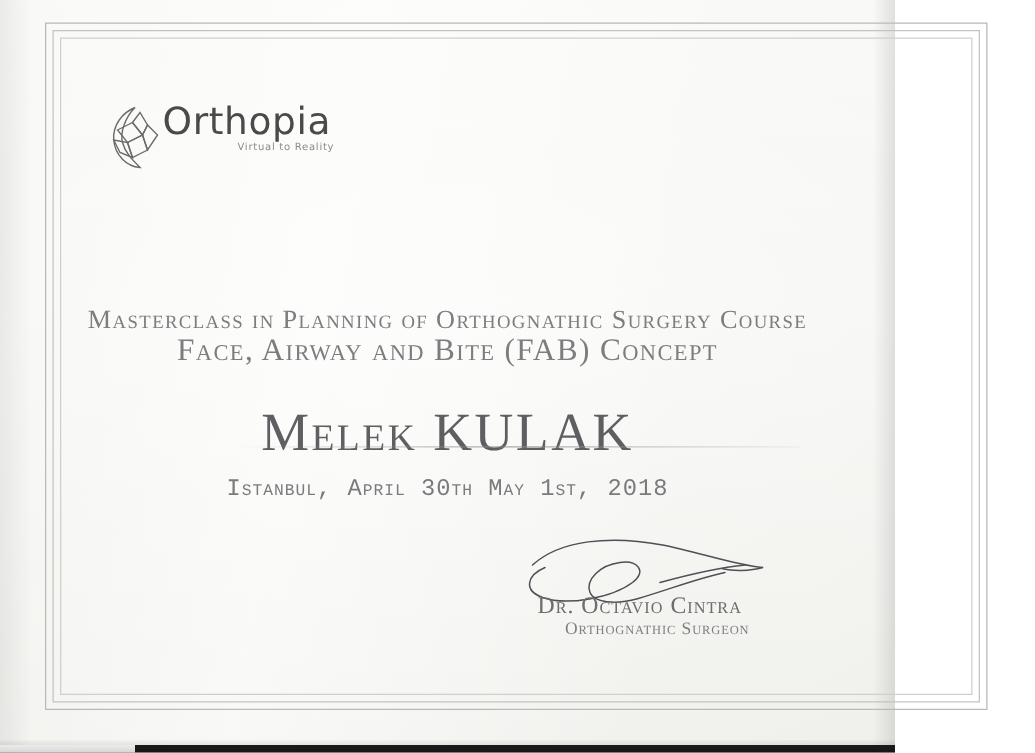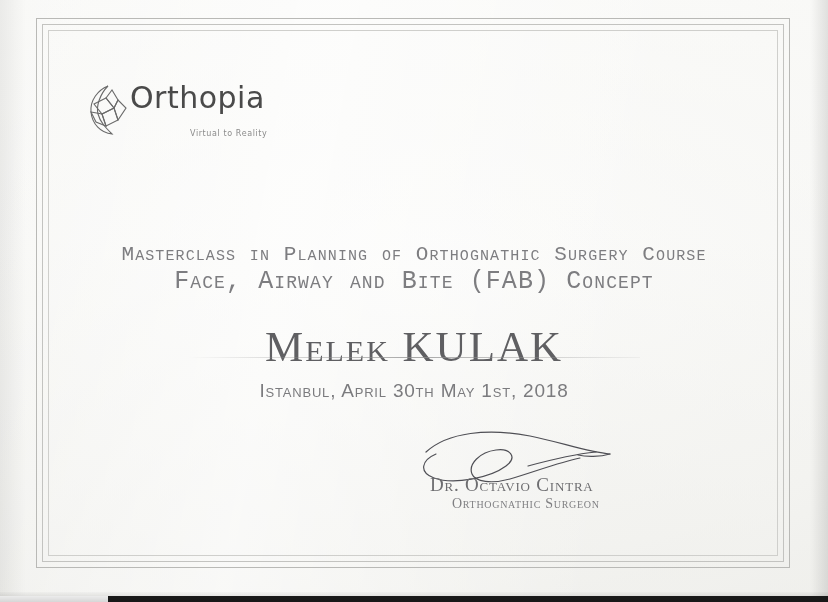--- a/index.html
+++ b/index.html
@@ -9,21 +9,21 @@
   body {
     width: 828px;
     height: 602px;
     background: #ffffff;
     font-family: "Liberation Serif", serif;
     overflow: hidden;
   }
 
   .scan {
     position: relative;
-    width: 828px;
+    width: 716px;
     height: 602px;
     background:
       radial-gradient(ellipse 120% 90% at 50% 45%, #fdfdfc 0%, #f7f7f5 55%, #f0f0ee 85%, #e9e9e6 100%);
   }
 
   
   .scan::before {
     content: "";
     position: absolute;
     inset: 0;
@@ -108,21 +108,20 @@
     font-weight: 400;
   }
   .logo-tag {
     position: absolute;
     left: 102px;
     top: 33px;
     font-family: "DejaVu Sans", sans-serif;
     font-size: 8px;
     letter-spacing: 0.6px;
     color: #8b8b8b;
-    margin-top: 16px;
   }
 
   
   .title {
     position: absolute;
     left: 0;
     right: 0;
     top: 166px;
     text-align: center;
     font-family: "Liberation Serif", serif;
@@ -131,21 +130,21 @@
     color: #6f6f72;
     font-variant: small-caps;
     text-transform: capitalize;
   }
 
   .subtitle1, .subtitle2 {
     position: absolute;
     left: 0;
     right: 0;
     text-align: center;
-    font-family: Liberation Mono, monospace;
+    font-family: Liberation Serif, serif;
     color: #7d7d80;
     font-variant: small-caps;
     letter-spacing: 1.1px;
   }
   .subtitle1 {
     top: 243px;
     font-size: 21px;
   }
   .subtitle2 {
     top: 267px;
@@ -172,21 +171,21 @@
     height: 1px;
     background: linear-gradient(to right, rgba(160,160,160,0), rgba(140,140,140,0.75), rgba(160,160,160,0.1));
   }
 
   .event-date {
     position: absolute;
     left: 0;
     right: 0;
     top: 380px;
     text-align: center;
-    font-family: Liberation Sans, sans-serif;
+    font-family: Liberation Mono, monospace;
     font-size: 19px;
     letter-spacing: 0.8px;
     color: #7b7b7e;
     font-variant: small-caps;
   }
 
   
   .signature-svg {
     position: absolute;
     left: 410px;

